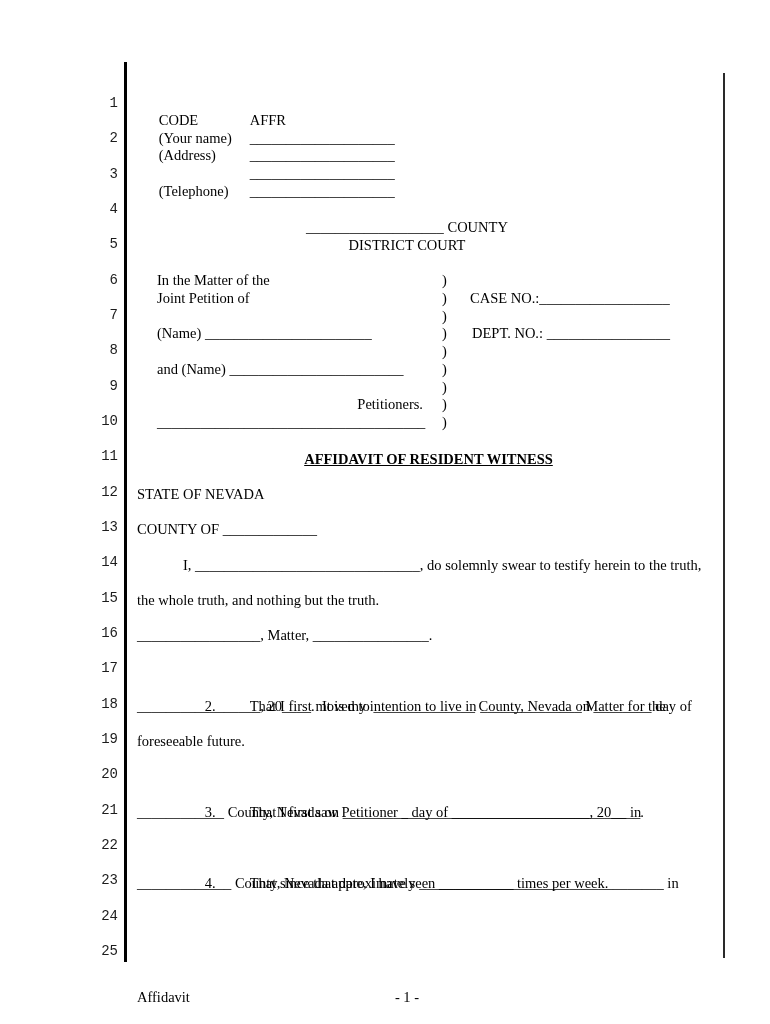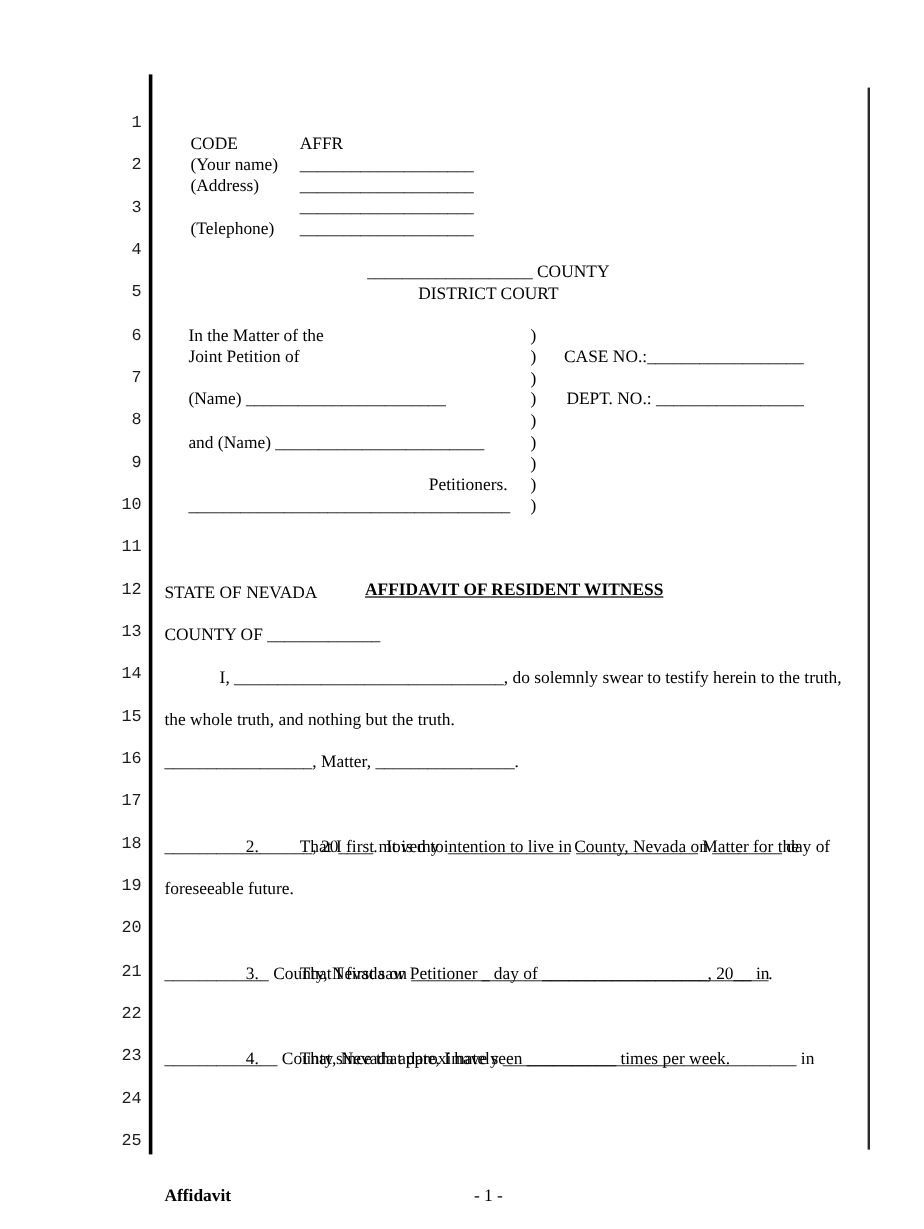--- a/index.html
+++ b/index.html
@@ -43,31 +43,31 @@
     position:absolute; left:285px; top:0;
     white-space:pre-line; line-height:17.75px;
   }
   #caption .case-no { position:absolute; left:313px; top:17.75px; line-height:17.75px; white-space:pre; }
   #caption .dept-no { position:absolute; left:315px; top:53.25px; line-height:17.75px; white-space:pre; }
 
   
   #doc-title {
     position:absolute; left:137px; top:450px; width:583px;
     text-align:center; font-weight:bold; text-decoration:underline;
-    font-size:14.5px; line-height:18px;margin-top:33px;
+    font-size:14.5px; line-height:18px;
   }
 
   
   #body-text { position:absolute; left:137px; top:477px; width:592px; }
   #body-text .bline { height:35.33px; line-height:35.33px; white-space:pre; }
   #body-text .indent { padding-left:46px; }
   #body-text .pnum { display:inline-block; width:45px; }
 
   
-  #footer-left  { position:absolute; left:137px; top:988px; font-size:14.5px; line-height:18px;font-weight:bold; }
+  #footer-left  { position:absolute; left:137px; top:988px; font-size:14.5px; line-height:18px; }
   #footer-center{ position:absolute; left:137px; top:988px; width:540px; text-align:center; font-size:14.5px; line-height:18px; }
 </style>
 </head>
 <body>
 
 <div id="page">
 
   <div class="rule-left"></div>
   <div class="rule-right"></div>
 

